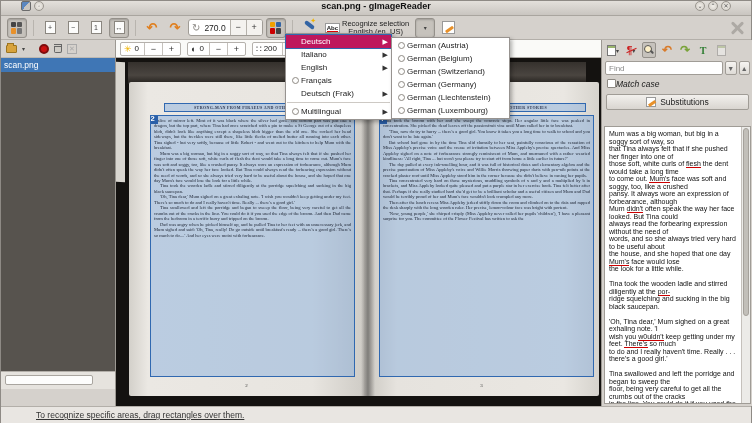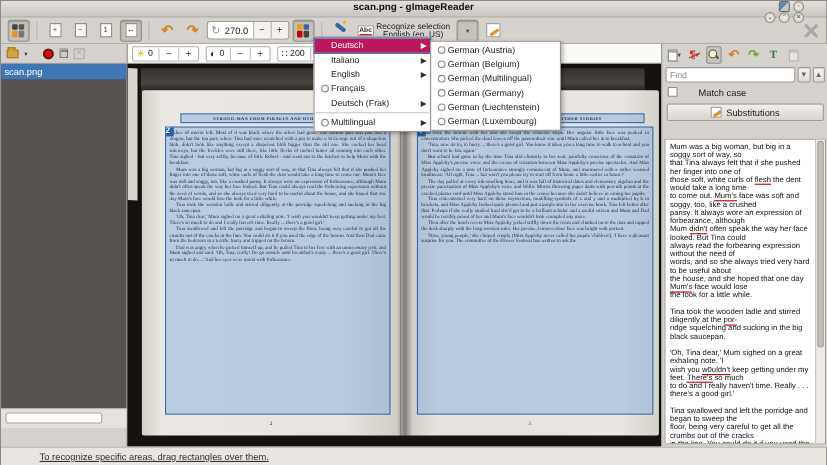--- a/index.html
+++ b/index.html
@@ -3,21 +3,21 @@
 <meta charset="utf-8">
 <style>
   * { margin:0; padding:0; box-sizing:border-box; }
   html,body { width:752px; height:423px; overflow:hidden; }
   body { font-family:"Liberation Sans", sans-serif; font-size:9px; color:#1a1a1a; background:#d5d1cc; }
   .window { position:relative; width:752px; height:423px; border:1px solid #8e8a85; background:#d5d1cc; }
 
   
   .titlebar { position:absolute; left:0; top:0; width:100%; height:15px;
     background:linear-gradient(#e3e0db,#c9c5c0); border-bottom:1px solid #a9a59f;
-    display:flex; align-items:flex-end; padding:0 20px;flex-direction:column; }
+    display:flex; align-items:flex-start; padding:0 20px; }
   .titlebar .title { position:absolute; left:0; right:0; text-align:center; font-weight:bold; font-size:9px; color:#111; }
   .tb-left, .tb-right { display:flex; gap:3px; align-items:center; z-index:2; }
   .tb-right { margin-left:auto; }
   .appicon { width:10px; height:10px; background:linear-gradient(135deg,#5b87c0 50%,#c9c5c0 50%); border:1px solid #6b6b6b; border-radius:2px; }
   .winbtn { width:10px; height:10px; border-radius:50%; background:radial-gradient(#f2efe9,#cfcbc5); border:1px solid #9a968f;
     font-size:6px; line-height:8px; text-align:center; color:#555; }
 
   
   .toolbar { position:absolute; left:0; top:15px; width:100%; height:24px; background:#d5d1cc;
     border-bottom:1px solid #b3afa9; display:flex; align-items:center; gap:3px; padding:0 6px; }
@@ -108,21 +108,21 @@
   .undo { color:#d97b2a; font-size:12px; font-weight:bold; }
   .redo { color:#7aa33a; font-size:12px; font-weight:bold; }
   .filt { color:#2f7d32; font-weight:bold; font-size:10px; font-family:"Liberation Serif",serif; }
   .dim { opacity:.4; }
   .findrow { display:flex; gap:2px; padding:1px 3px; align-items:center; }
   .ifield { flex:1; height:14px; background:#fff; border:1px solid #a09c96; border-radius:2px; font-size:8px; padding:0 3px;
     font-family:"Liberation Sans",sans-serif; color:#222; }
   .ifield::placeholder { color:#8b8b8b; }
   .sqbtn { width:15px; height:14px; background:linear-gradient(#f6f4f1,#dedbd6); border:1px solid #a09c96; border-radius:2px;
     display:flex; align-items:center; justify-content:center; font-size:7px; color:#666; }
-  .checkrow { display:flex; align-items:flex-start; gap:19px; padding:3px 5px; }
+  .checkrow { display:flex; align-items:flex-start; gap:0; padding:3px 5px;font-style:italic; }
   .cbox { width:9px; height:9px; background:#fff; border:1px solid #8e8a84; border-radius:1px; }
   .subst { margin:2px 4px; height:16px; background:linear-gradient(#f2f0ed,#d9d5d0); border:1px solid #a09c96; border-radius:2px;
     display:flex; align-items:center; justify-content:center; gap:4px; font-size:8.5px; color:#222; }
   .substic { width:10px; height:10px; background:#fff; border:1px solid #999; position:relative; }
   .substic::before { content:""; position:absolute; left:1px; top:4px; width:8px; height:2.5px; background:#e8912a; transform:rotate(-35deg); }
   .outtext { position:absolute; left:2px; right:2px; top:86px; bottom:2px; background:#fff; border:1px solid #a09c96; display:flex; }
   .ocr { flex:1; padding:3px 2px 3px 4px; font-size:7px; line-height:7.5px; color:#111; overflow:hidden; }
   .ocr p { margin-bottom:7.5px; }
   .ocr .miss { border-bottom:1px solid #cc0000; }
   .vscroll { width:9px; background:#ecebe8; border-left:1px solid #c5c1bc; position:relative; }
@@ -405,21 +405,21 @@
       <div class="menuitem">
         <span class="gut">
           <span class="radio"></span>
         </span>
         <span class="mlabel">German (Belgium)</span>
       </div>
       <div class="menuitem">
         <span class="gut">
           <span class="radio"></span>
         </span>
-        <span class="mlabel">German (Multilingual)</span>
+        <span class="mlabel">German (Switzerland)</span>
       </div>
       <div class="menuitem">
         <span class="gut">
           <span class="radio"></span>
         </span>
         <span class="mlabel">German (Germany)</span>
       </div>
       <div class="menuitem">
         <span class="gut">
           <span class="radio"></span>

